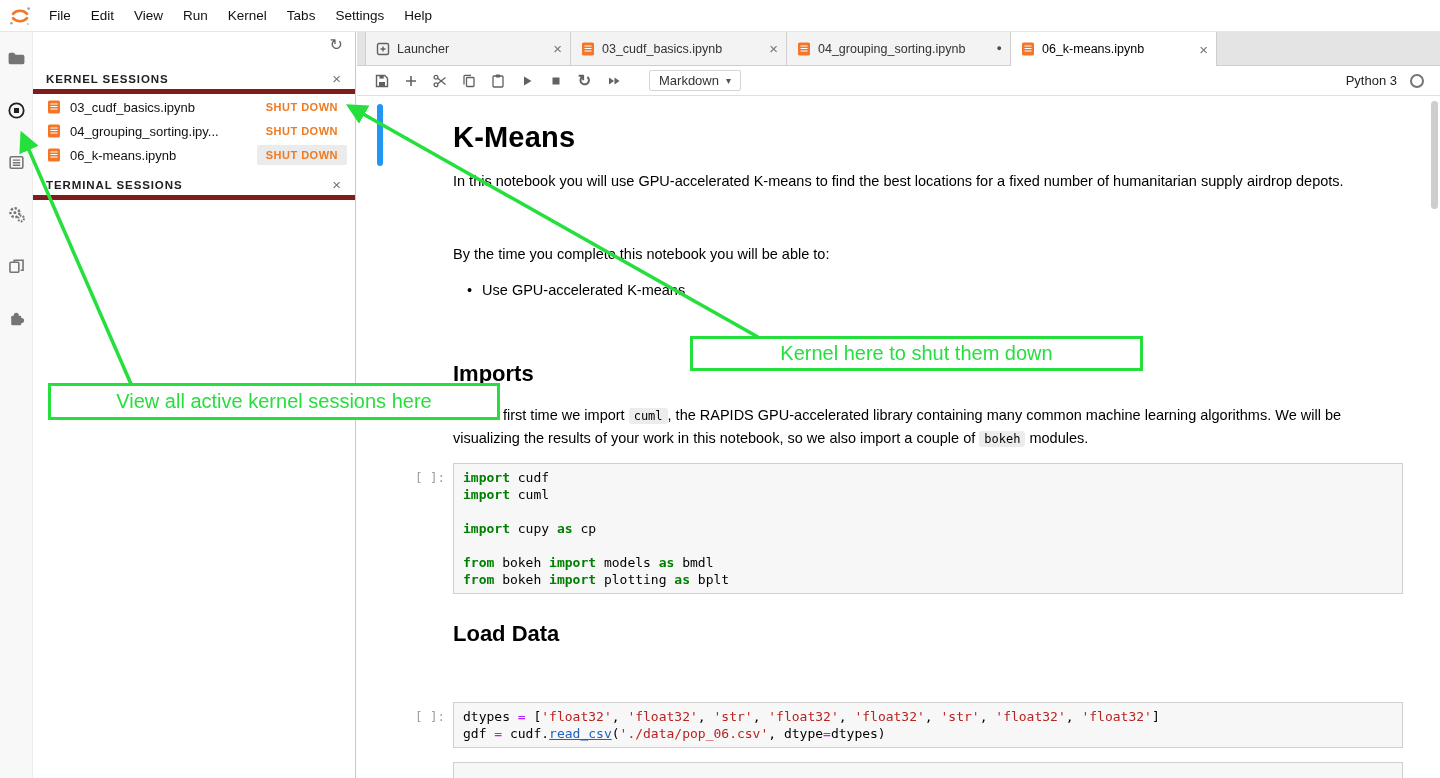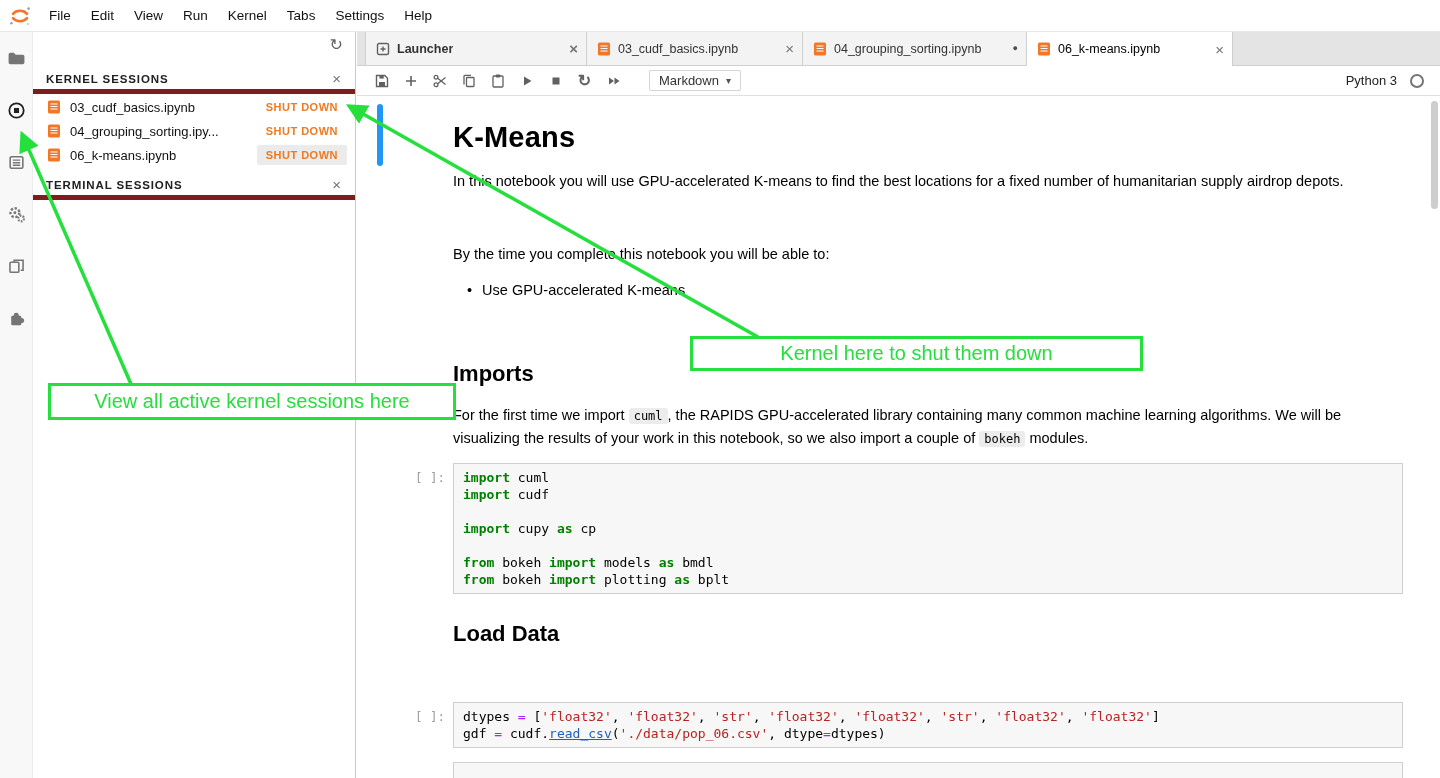--- a/index.html
+++ b/index.html
@@ -40,21 +40,21 @@
   #main { position:absolute; top:32px; left:357px; right:0; bottom:0; background:#fff; }
 
   #tabbar { position:absolute; top:0; left:0; right:0; height:34px; background:#e4e4e4;
             border-bottom:1px solid #cfcfcf; display:flex; align-items:flex-start; padding-left:8px; }
   .tab { height:33px; display:flex; align-items:center; gap:7px; padding:0 8px 0 10px;
          background:#f3f3f3; border-right:1px solid #cfcfcf; font-size:12.5px; color:#333; }
   .tab:first-child { border-left:1px solid #cfcfcf; }
   .tab .t-label { white-space:nowrap; overflow:hidden; }
   .tab .t-close { margin-left:auto; color:#757575; font-size:15px; line-height:1; }
   .tab .t-dot { margin-left:auto; color:#4d4d4d; font-size:9px; line-height:1; }
-  .tab-1 { width:222px;font-weight:bold; } .tab-2 { width:216px; } .tab-3 { width:224px; } .tab-4 { width:206px; }
+  .tab-1 { width:206px; } .tab-2 { width:216px; } .tab-3 { width:224px; } .tab-4 { width:206px; }
   .tab.active { background:#fff; height:34px; color:#000; }
   .tab .tabico { width:14px; height:14px; flex:0 0 auto; }
 
   #toolbar { position:absolute; top:34px; left:0; right:0; height:30px; background:#fff;
              border-bottom:1px solid #e0e0e0; display:flex; align-items:center; padding:0 10px; }
   .tbtn { width:29px; height:24px; display:flex; align-items:center; justify-content:center; color:#616161; }
   .tbtn svg { width:16px; height:16px; }
   .tbtn.glyph { font-size:16px; font-weight:600; }
   .celltype { margin-left:21px; display:flex; align-items:center; gap:7px; border:1px solid #d5d5d5; border-radius:2px;
               background:#fff; padding:2px 9px; font-size:13px; color:#333; }
@@ -87,21 +87,21 @@
               font-family:"DejaVu Sans Mono", monospace; font-size:13px; line-height:17px; color:#000; }
   .code-line { white-space:pre; min-height:17px; }
   .tok-kw { color:#008000; font-weight:700; }
   .tok-str { color:#BA2121; }
   .tok-op { color:#AA22FF; }
   .tok-fn { color:#1F5FBF;text-decoration:underline; }
 
   
   .ann-box { position:absolute; border:3px solid #25DF3C; background:#fff; color:#25DF3C;
              font-size:20px; text-align:center; z-index:60; overflow:hidden; white-space:nowrap; }
-  #ann-box-1 { left:48px; top:383px; width:408px; height:37px; line-height:30px; }
+  #ann-box-1 { left:48px; top:383px; width:452px; height:37px; line-height:30px; }
   #ann-box-2 { left:690px; top:336px; width:453px; height:35px; line-height:28px; }
   #ann-arrows { position:absolute; top:0; left:0; width:1440px; height:778px; z-index:59; pointer-events:none; }
 </style>
 </head>
 <body>
 
 <div id="app">
 
   <header id="menubar">
     <span class="logo">
@@ -317,22 +317,22 @@
       </div>
 
       <div class="md" id="md-imports">
         <h2>Imports</h2>
         <p><span>For the first time we import </span><code class="chip">cuml</code><span>, the RAPIDS GPU-accelerated library containing many common machine learning algorithms. We will be visualizing the results of your work in this notebook, so we also import a couple of </span><code class="chip">bokeh</code><span> modules.</span></p>
       </div>
 
       <div class="code-cell" id="code-1">
         <span class="prompt">[ ]:</span>
         <div class="code-box">
+            <div class="code-line"><span class="tok-kw">import</span><span> cudf</span></div>
             <div class="code-line"><span class="tok-kw">import</span><span> cuml</span></div>
-            <div class="code-line"><span class="tok-kw">import</span><span> cudf</span></div>
             <div class="code-line">&nbsp;</div>
             <div class="code-line"><span class="tok-kw">import</span><span> cupy </span><span class="tok-kw">as</span><span> cp</span></div>
             <div class="code-line">&nbsp;</div>
             <div class="code-line"><span class="tok-kw">from</span><span> bokeh </span><span class="tok-kw">import</span><span> models </span><span class="tok-kw">as</span><span> bmdl</span></div>
             <div class="code-line"><span class="tok-kw">from</span><span> bokeh </span><span class="tok-kw">import</span><span> plotting </span><span class="tok-kw">as</span><span> bplt</span></div>
           </div>
       </div>
 
       <div class="md" id="md-load">
         <h2>Load Data</h2>

